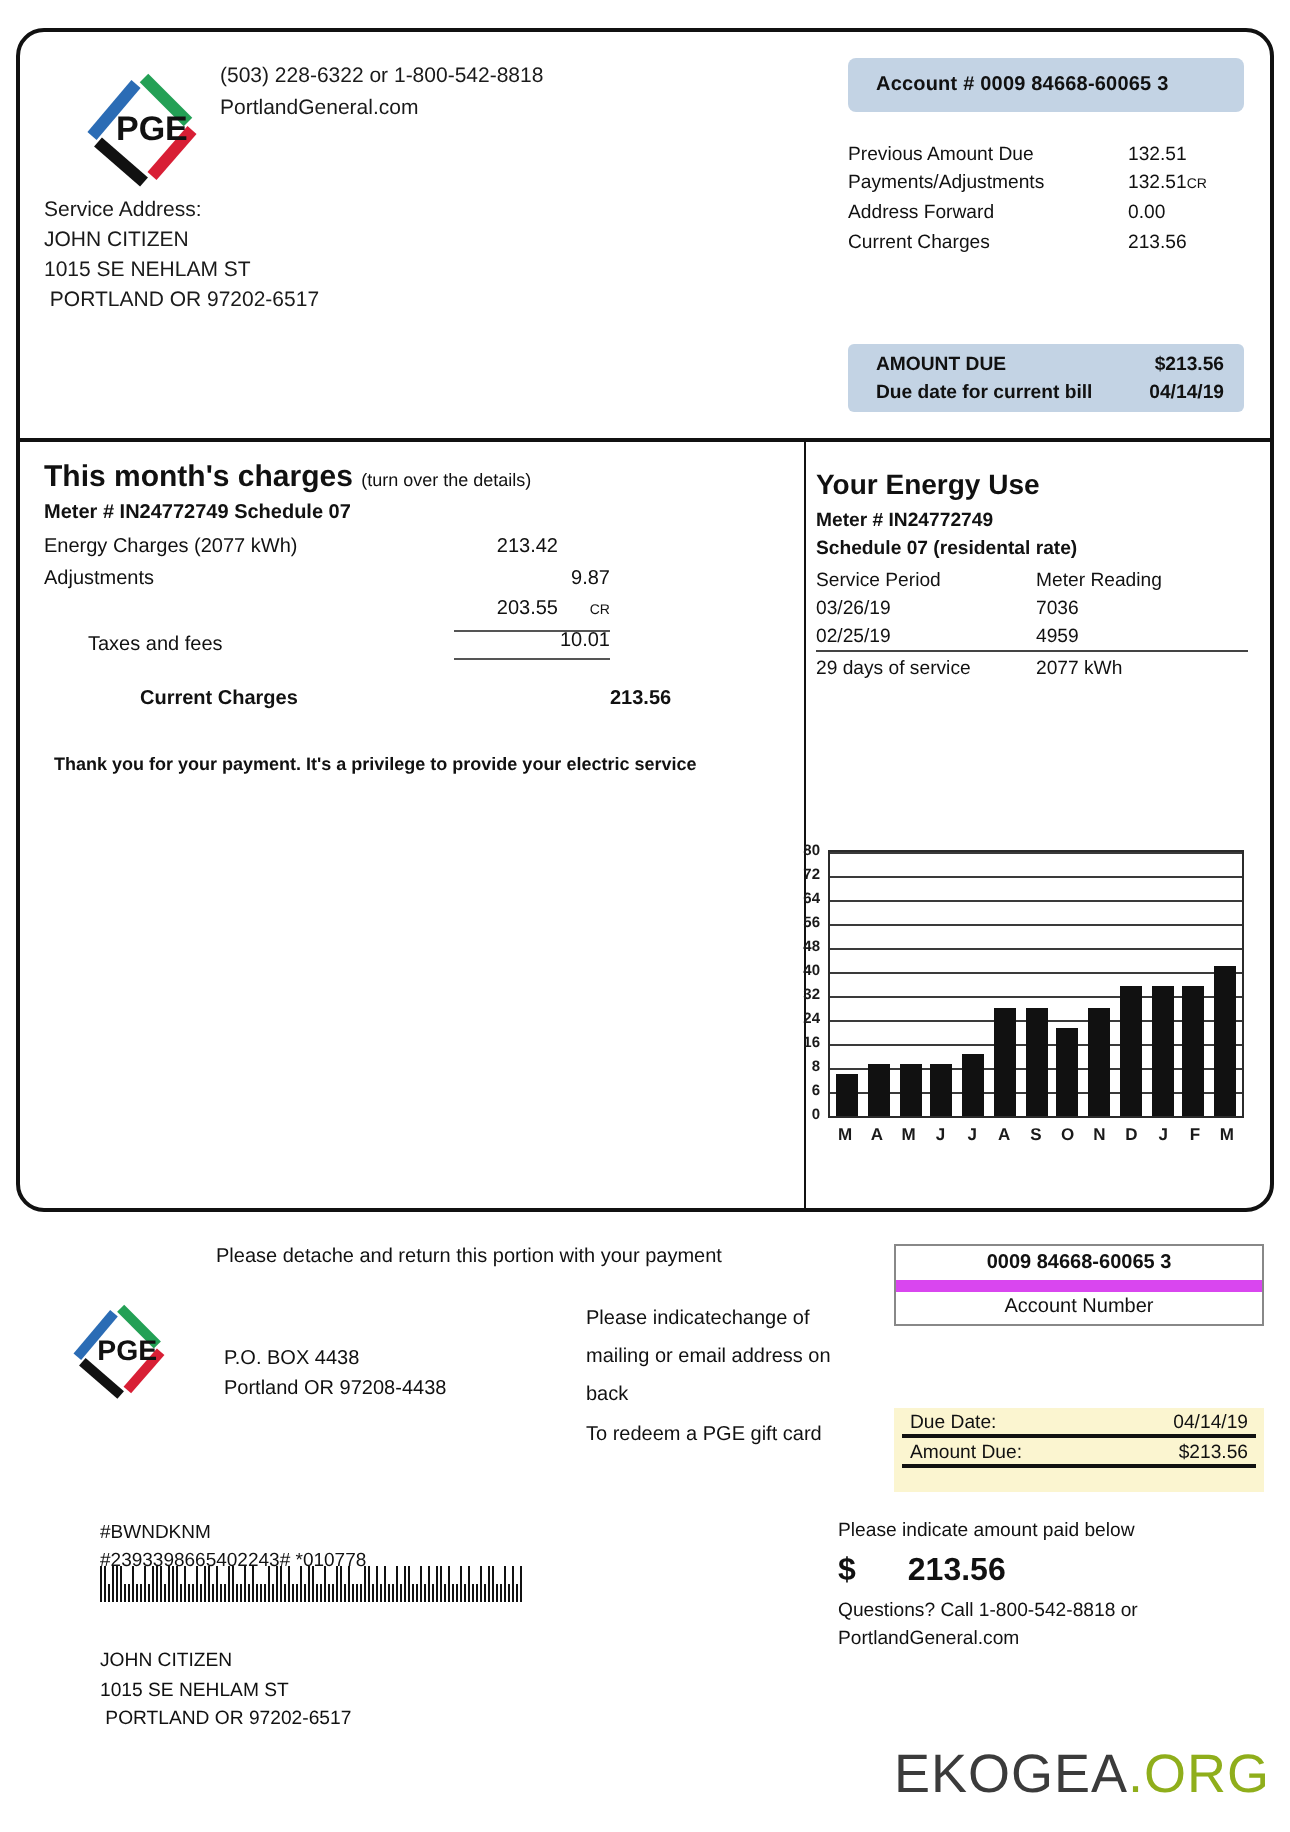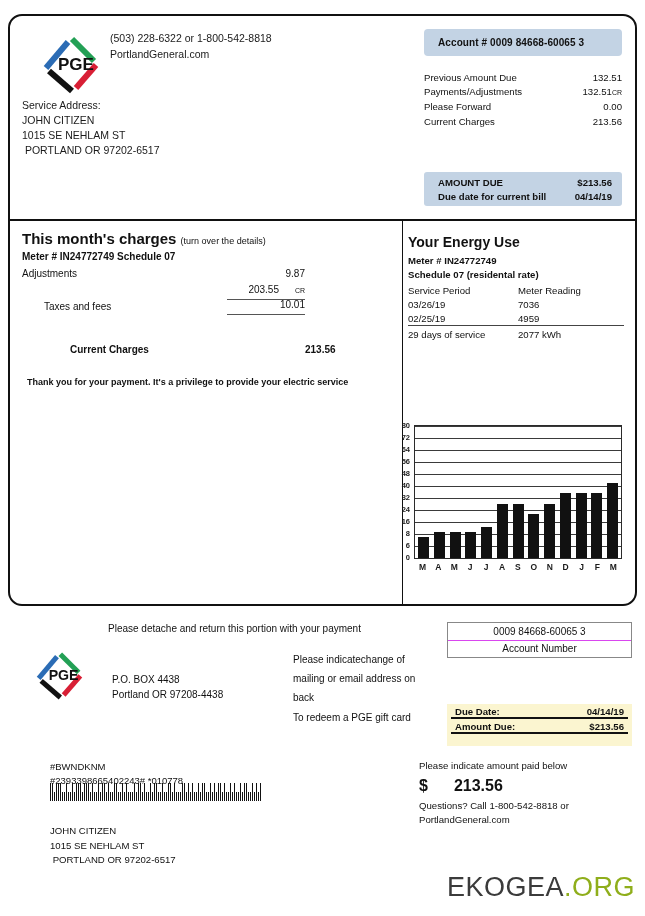--- a/index.html
+++ b/index.html
@@ -71,21 +71,21 @@
     letter-spacing: 0.1px;
   }
   #summary-table {
     position: absolute;
     left: 424px; top: 71px;
     width: 198px;
     font-size: 9.6px;
     line-height: 14.2px;
   }
   #summary-table .srow { display: flex; justify-content: space-between; }
-  #summary-table .sval { text-align: right; min-width: 58px; }
+  #summary-table .sval { text-align: left; min-width: 58px; }
   .cr-sup { font-size: 7px; vertical-align: baseline; }
 
   #amount-due-banner {
     position: absolute;
     left: 424px; top: 172px;
     width: 198px; height: 34px;
     background: #c3d3e4;
     border-radius: 3px;
     padding: 4px 10px 0 14px;
     font-size: 9.6px; font-weight: bold;
@@ -209,33 +209,33 @@
     font-size: 10px;
   }
 
   #acct-box {
     position: absolute; left: 447px; top: 622px;
     width: 185px;
     border: 1px solid #888;
     font-size: 10px;
   }
   #acct-box .acct-num {
-    text-align: center; font-weight: normal;
+    text-align: center; font-weight: bold;
     padding: 3px 0 3px 0;
-    border-bottom: 1px solid #d946ef;
+    border-bottom: 6px solid #d946ef;
   }
   #acct-box .acct-lbl {
     text-align: center; padding: 2px 0 3px 0;
   }
 
   #due-box {
     position: absolute; left: 447px; top: 704px;
     width: 185px; height: 42px;
     background: #fbf5d0;
-    font-size: 9.6px; font-weight: bold;
+    font-size: 9.6px; font-weight: normal;
   }
   #due-box .drow {
     position: relative; height: 15px;
     border-bottom: 2px solid #111;
     margin: 0 4px;
     padding-top: 2px;
   }
   #due-box .dlabel { position: absolute; left: 4px; }
   #due-box .dval { position: absolute; right: 4px; }
 
@@ -314,21 +314,21 @@
 <div id="summary-table">
   <div class="srow">
     <span>Previous Amount Due</span>
     <span class="sval"><span>132.51</span></span>
   </div>
   <div class="srow">
     <span>Payments/Adjustments</span>
     <span class="sval"><span>132.51</span><span class="cr-sup">CR</span></span>
   </div>
   <div class="srow">
-    <span>Please Forward</span>
+    <span>Address Forward</span>
     <span class="sval"><span>0.00</span></span>
   </div>
   <div class="srow">
     <span>Current Charges</span>
     <span class="sval"><span>213.56</span></span>
   </div>
 </div>
 
 <div id="amount-due-banner">
   <div class="arow">
@@ -341,20 +341,24 @@
   </div>
 </div>
 
 <div id="charges-title">
   <span>This month's charges</span>
   <span class="sub">(turn over the details)</span>
 </div>
 <div id="charges-meter">Meter # IN24772749 Schedule 07</div>
 
 <div id="charges-rows">
+  <div class="chg-line">
+    <span class="chg-label">Energy Charges (2077 kWh)</span>
+    <span class="chg-val">213.42</span>
+  </div>
   <div class="chg-line">
     <span class="chg-label">Adjustments</span>
     <span class="chg-val rule"><span>9.87</span> <span class="cr-small">CR</span></span>
   </div>
   <div class="chg-line">
     <span class="chg-val">203.55</span>
   </div>
   <div class="chg-line" style="height:18px">
     <span class="chg-label" style="left:22px;top:2px">Taxes and fees</span>
     <span class="chg-val rule"><span>10.01</span></span>

